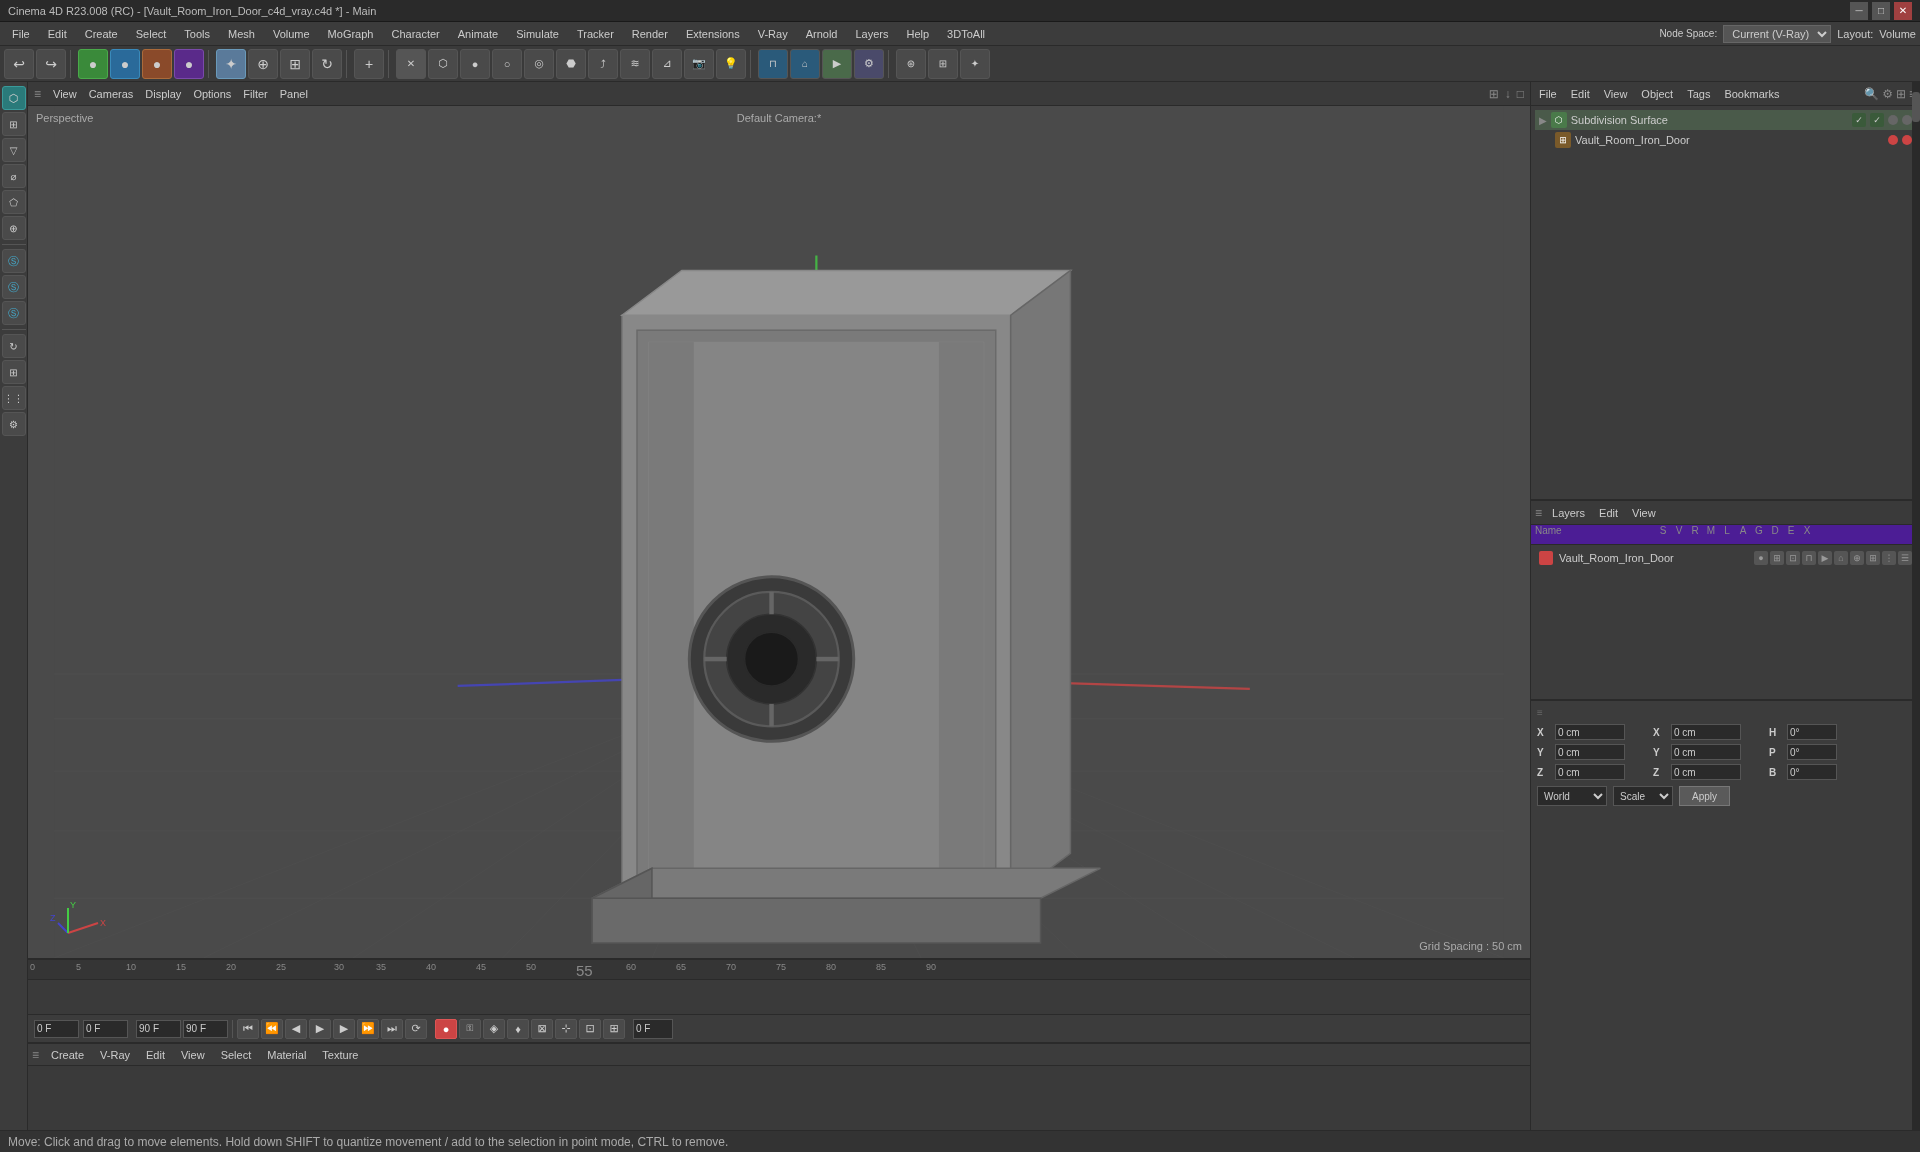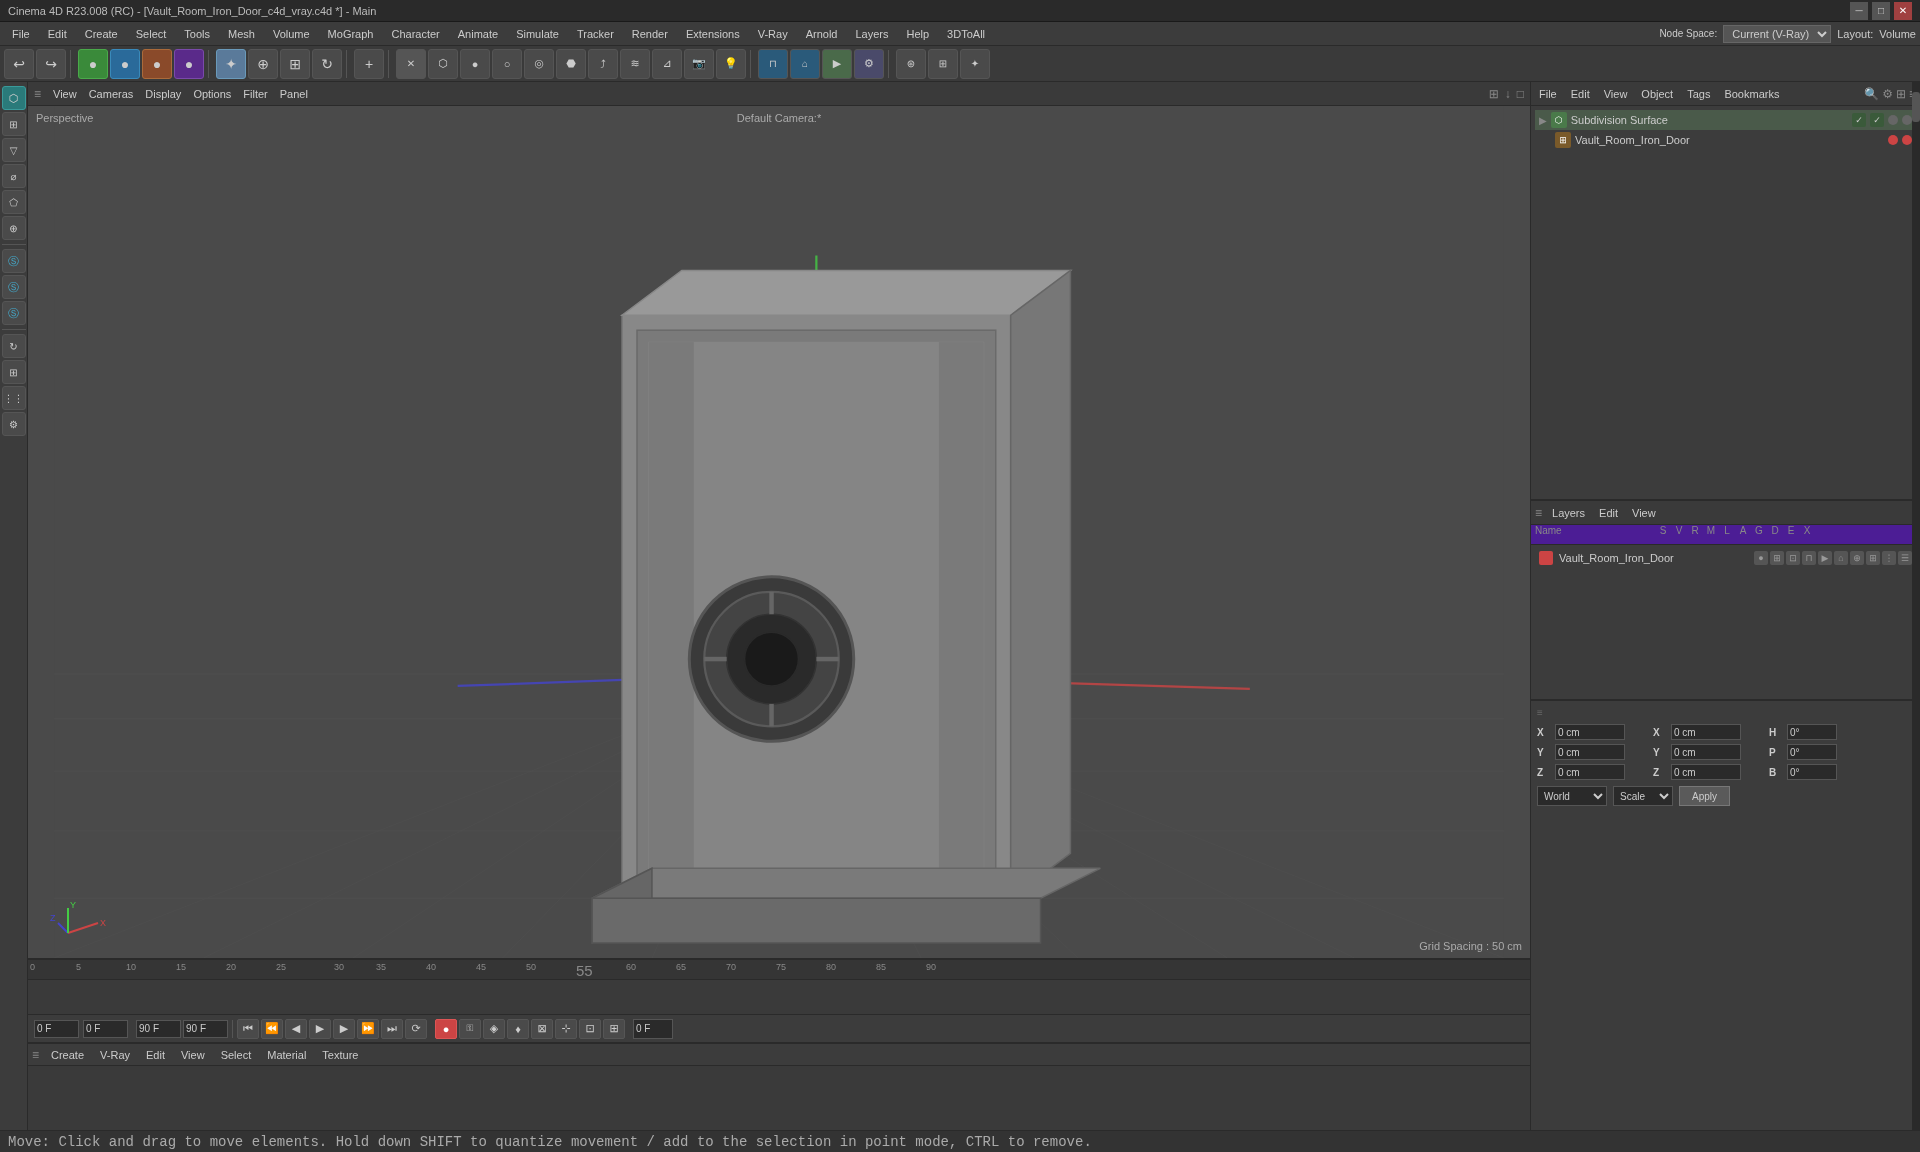--- a/index.html
+++ b/index.html
@@ -431,14 +431,14 @@
 
   </div>
 
   <div style="width:8px;background:#2a2a2a;position:absolute;right:0;top:0;bottom:0;">
     <div style="width:8px;height:30px;background:#555;border-radius:3px;margin-top:10px;"></div>
   </div>
 
 </div>
 
 <div style="height:22px;background:#333;border-top:1px solid #2a2a2a;display:flex;align-items:center;padding:0 8px;position:fixed;bottom:0;left:0;right:0;">
-  <span style="font-size:14px;color:#aaa;font-family:Liberation Mono, monospace;">Move: Click and drag to move elements. Hold down SHIFT to quantize movement / add to the selection in point mode, CTRL to remove.</span>
+  <span style="font-size:12px;color:#aaa;">Move: Click and drag to move elements. Hold down SHIFT to quantize movement / add to the selection in point mode, CTRL to remove.</span>
 </div>
 
 </body></html>

